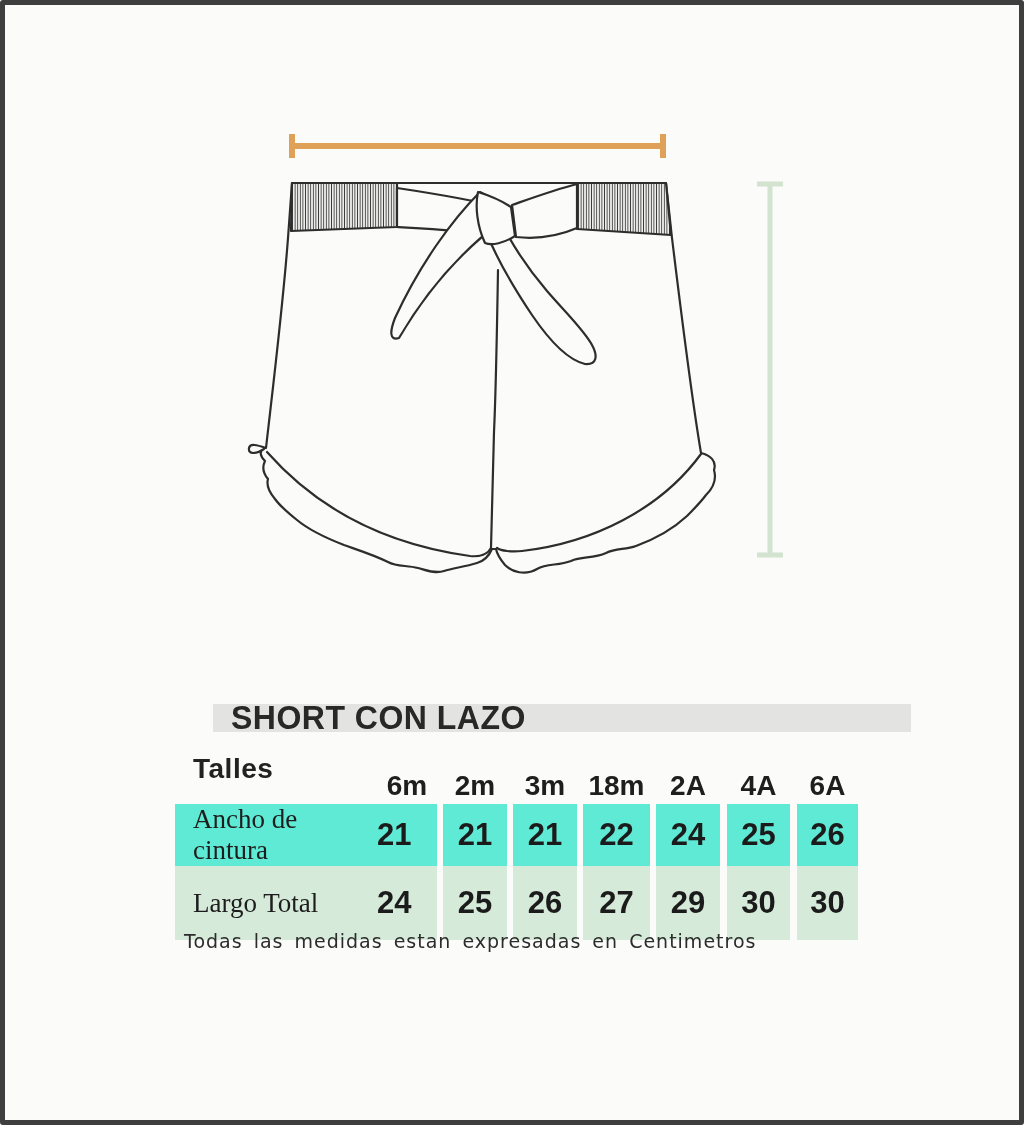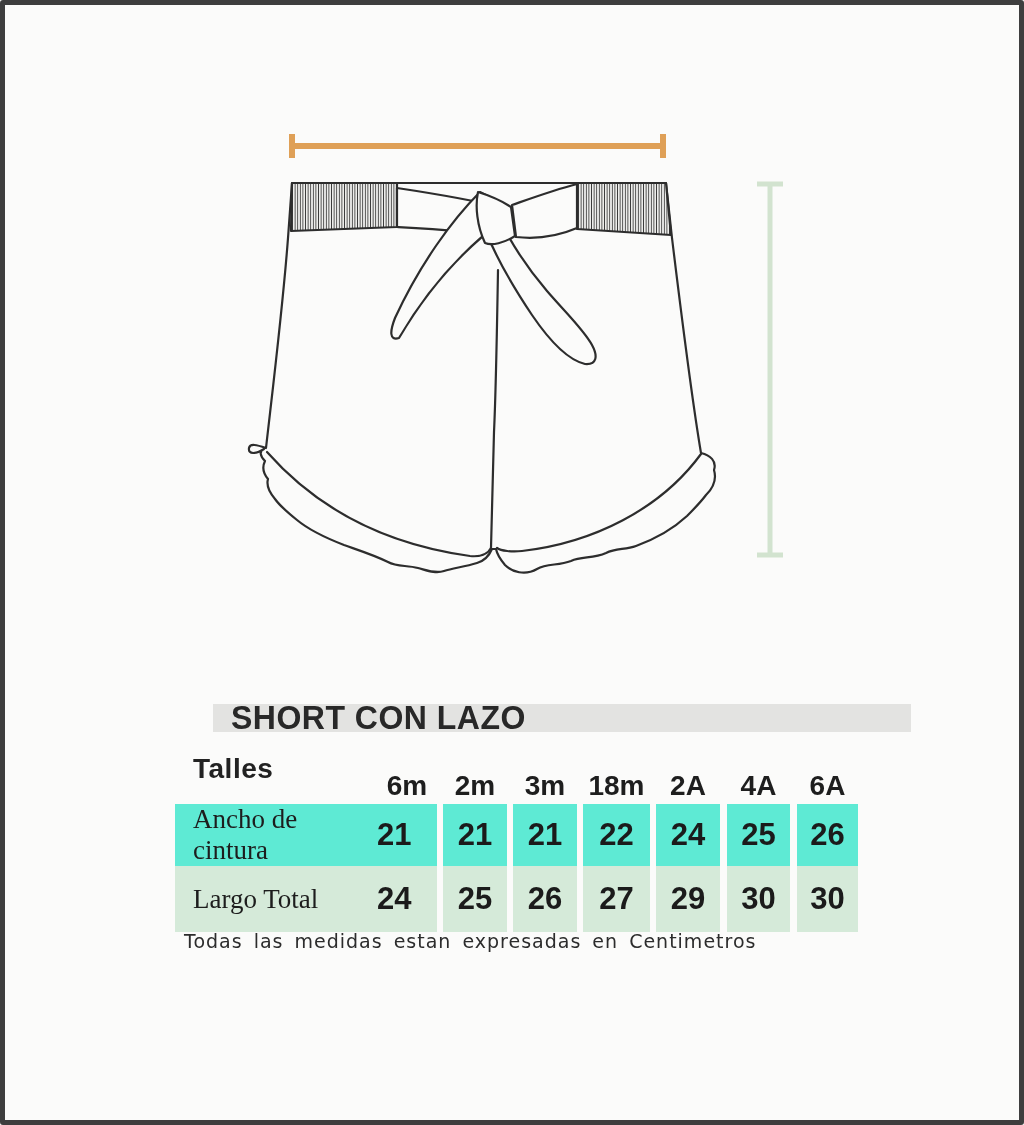--- a/index.html
+++ b/index.html
@@ -42,21 +42,21 @@
     font-size:28px;font-weight:bold;color:#222;
     letter-spacing:.5px;
   }
   .hsize{
     font-family:Liberation Sans, sans-serif;
     font-size:28px;font-weight:bold;color:#1e1e1e;
     text-align:center;padding-bottom:2px;
   }
   .data-row{display:flex;}
   .row-waist{top:804px;height:62px;}
-  .row-length{top:866px;height:66px;}
+  .row-length{top:866px;height:74px;}
   .cell{
     display:flex;align-items:center;justify-content:center;
     box-sizing:border-box;
   }
   .row-waist .cell{background:#5eead4;}
   .row-length .cell{background:#d5ead9;}
   .cell.first{justify-content:flex-start;}
   .rowlabel{
     font-family:"Liberation Serif",serif;
     font-size:27px;color:#1d1d1d;

